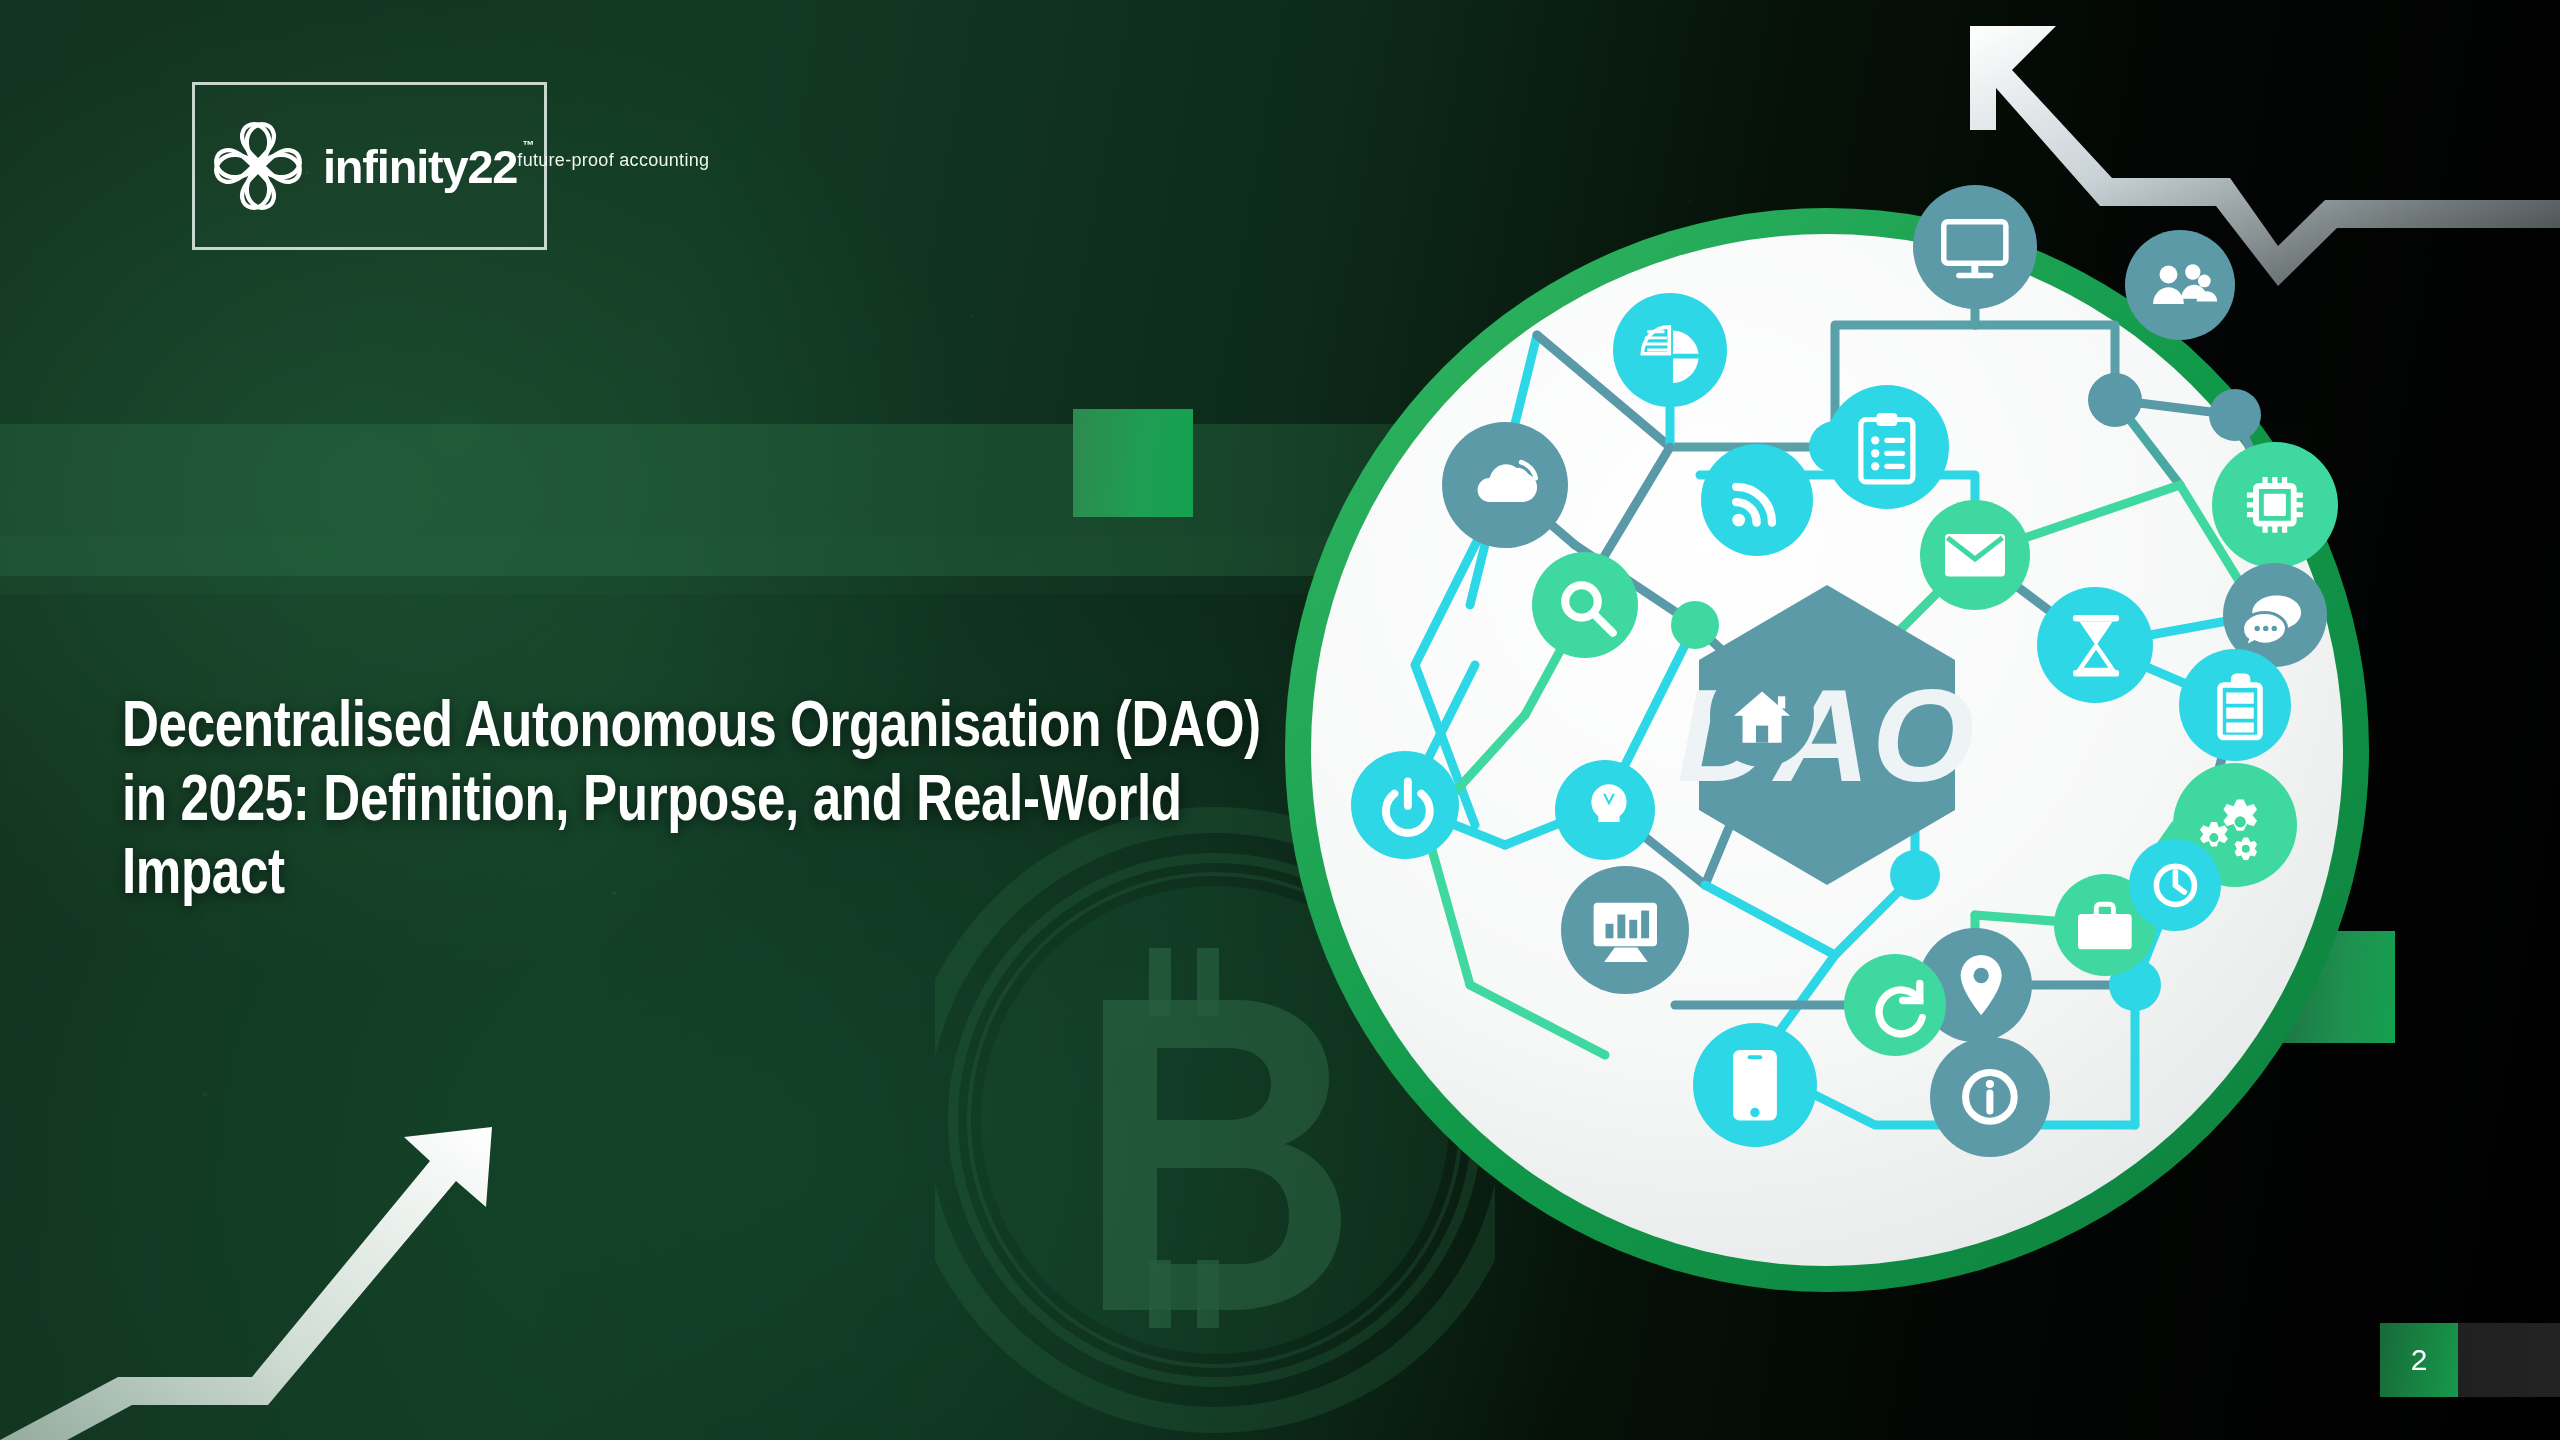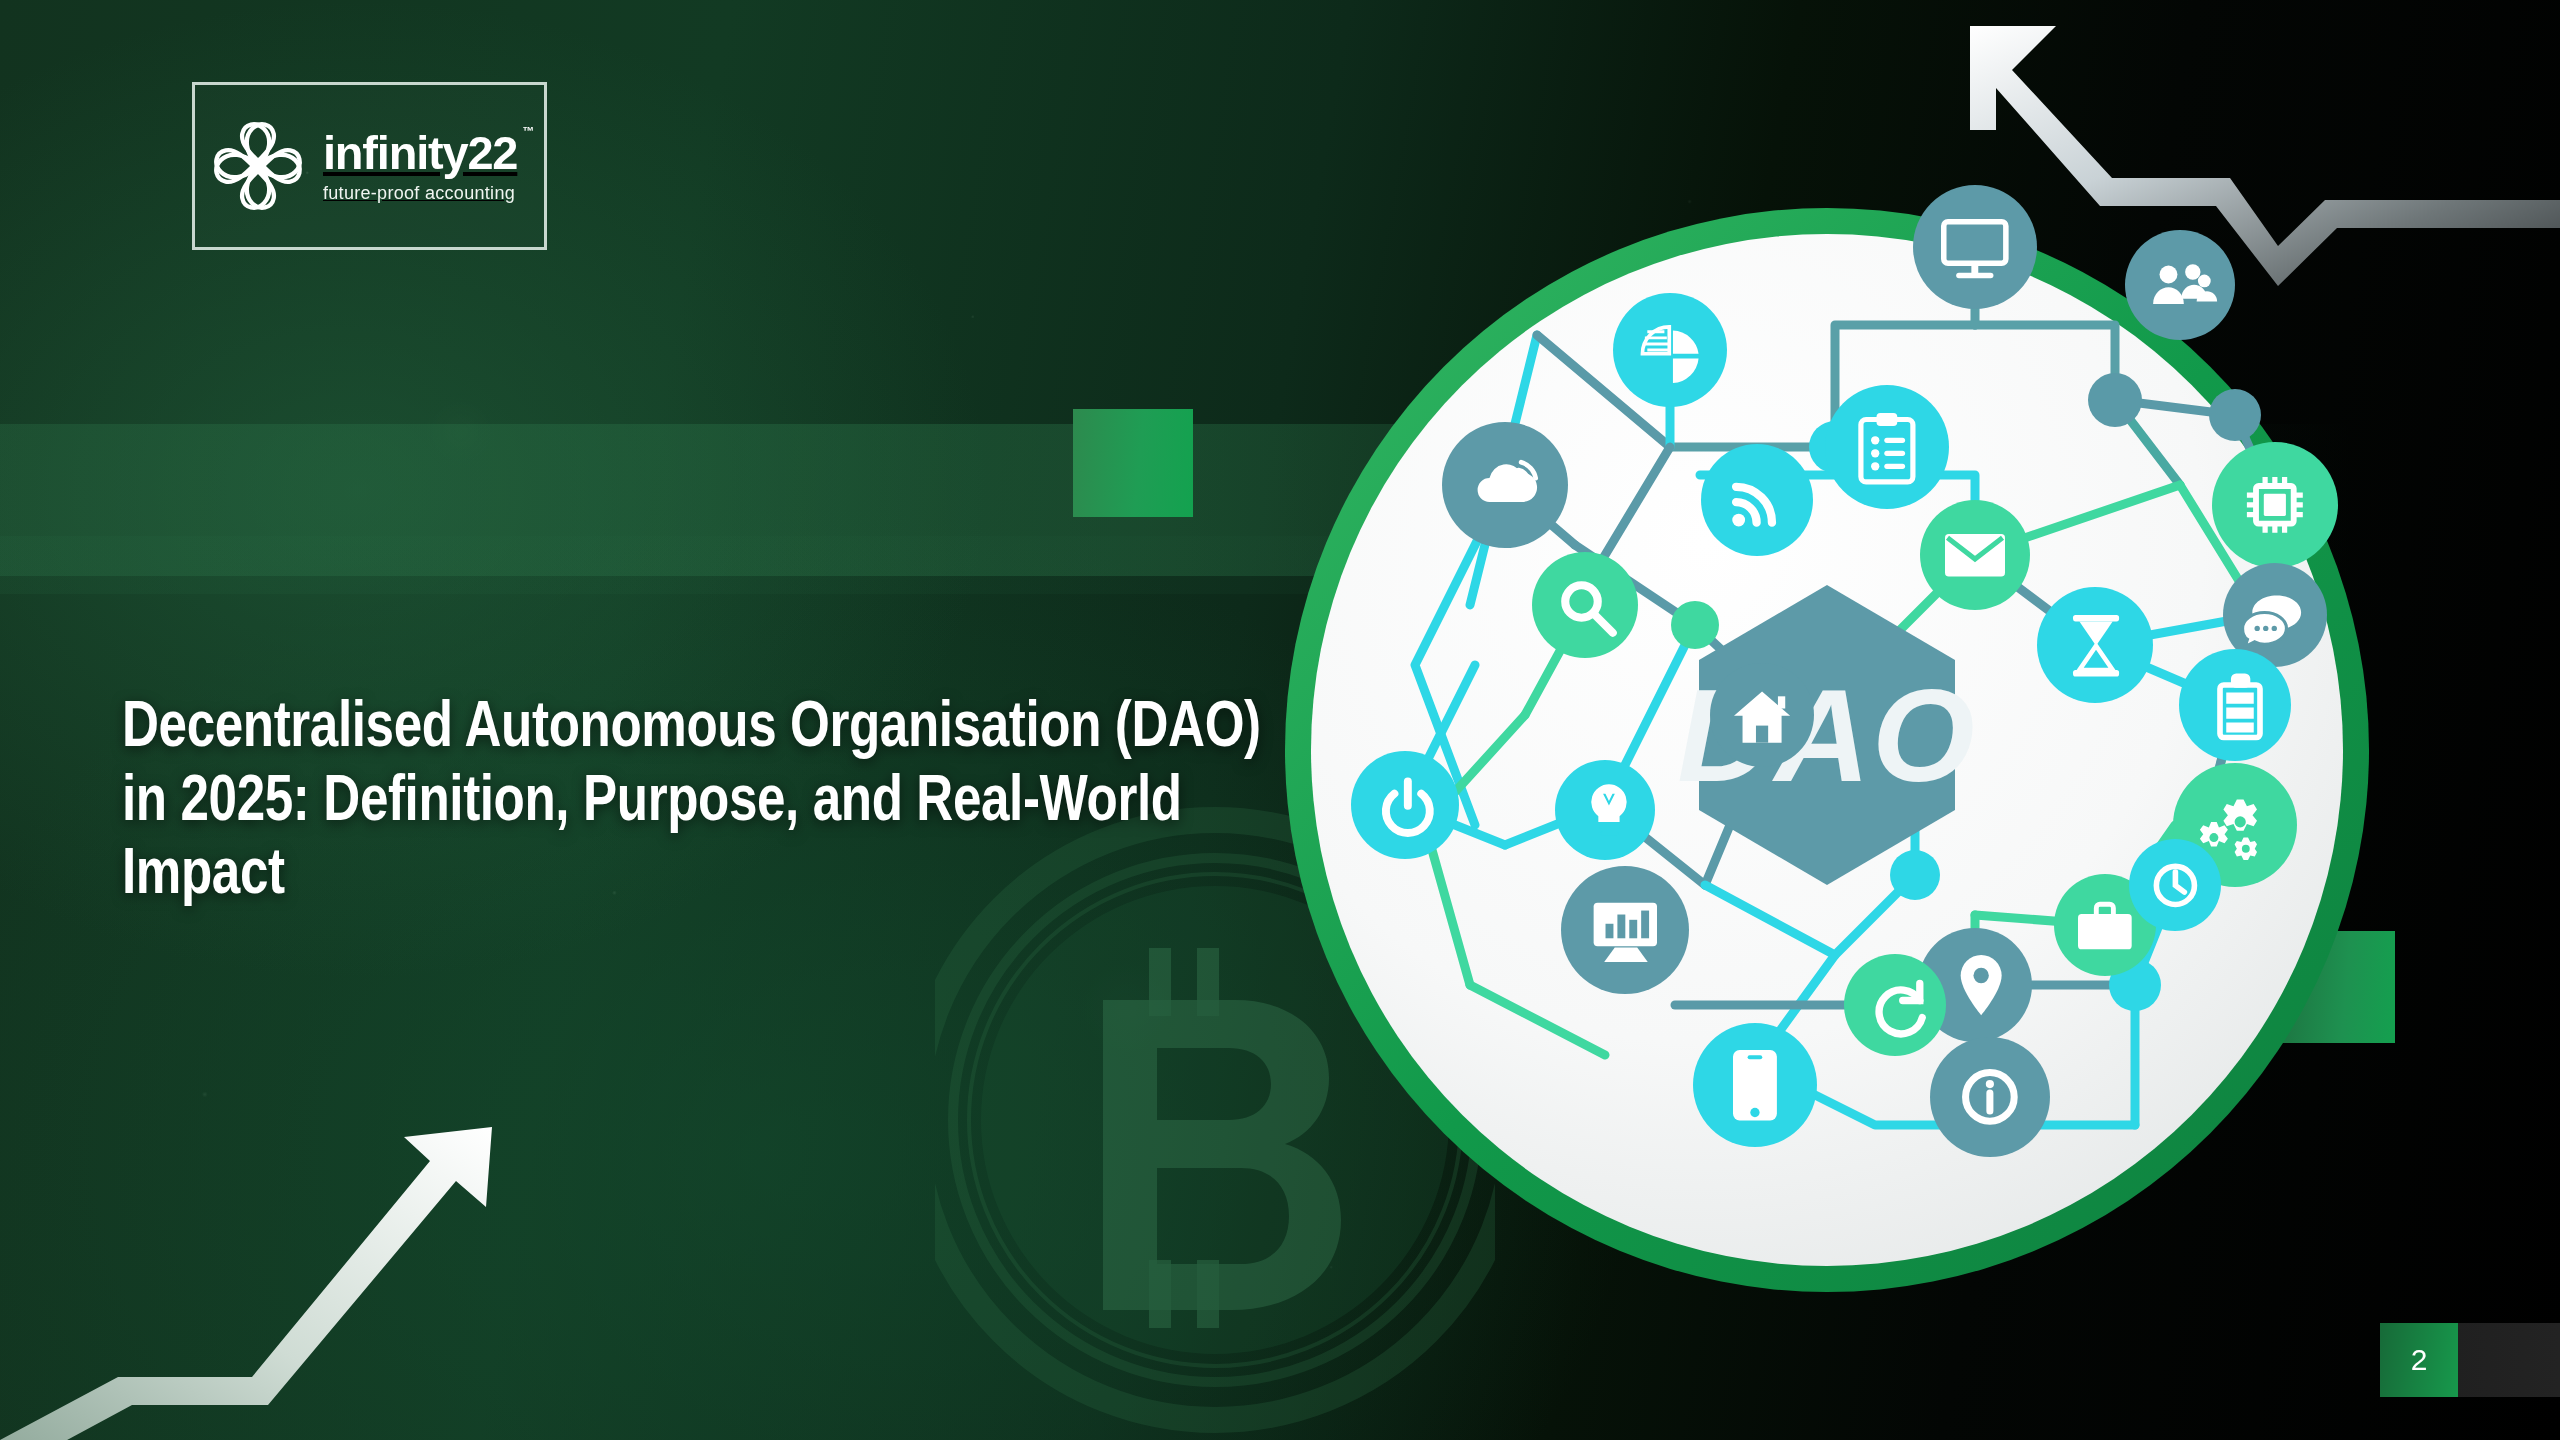--- a/index.html
+++ b/index.html
@@ -39,21 +39,21 @@
 
   
   .logo-box{
     position:absolute; left:192px; top:82px; width:355px; height:168px;
     border:3px solid rgba(232,242,236,.85);
     display:flex; align-items:center; gap:16px; padding:12px 14px;
     background:rgba(255,255,255,.015);
   }
   .logo-mark{ width:98px; height:112px; flex:0 0 auto; }
   .logo-mark svg{ width:100%; height:100%; display:block; }
-  .logo-text{ display:flex; flex-direction:column; justify-content:center;text-decoration:underline; }
+  .logo-text{ display:flex; flex-direction:row; justify-content:center; }
   .logo-name{ position:relative; color:#fff; font-size:47px; font-weight:700; letter-spacing:-1.2px; line-height:1; white-space:nowrap; }
   .logo-tm{ position:absolute; top:-4px; right:-16px; font-size:12px; font-weight:700; }
   .logo-tag{ color:#f0f5f1; font-size:18px; letter-spacing:.3px; margin-top:7px; white-space:nowrap; }
 
   
   .title{
     position:absolute; left:122px; top:688px; width:1190px;
     color:#ffffff; font-weight:700; font-size:64px; line-height:1.15;
     letter-spacing:-.5px;
     transform:scaleX(.80); transform-origin:left center;

